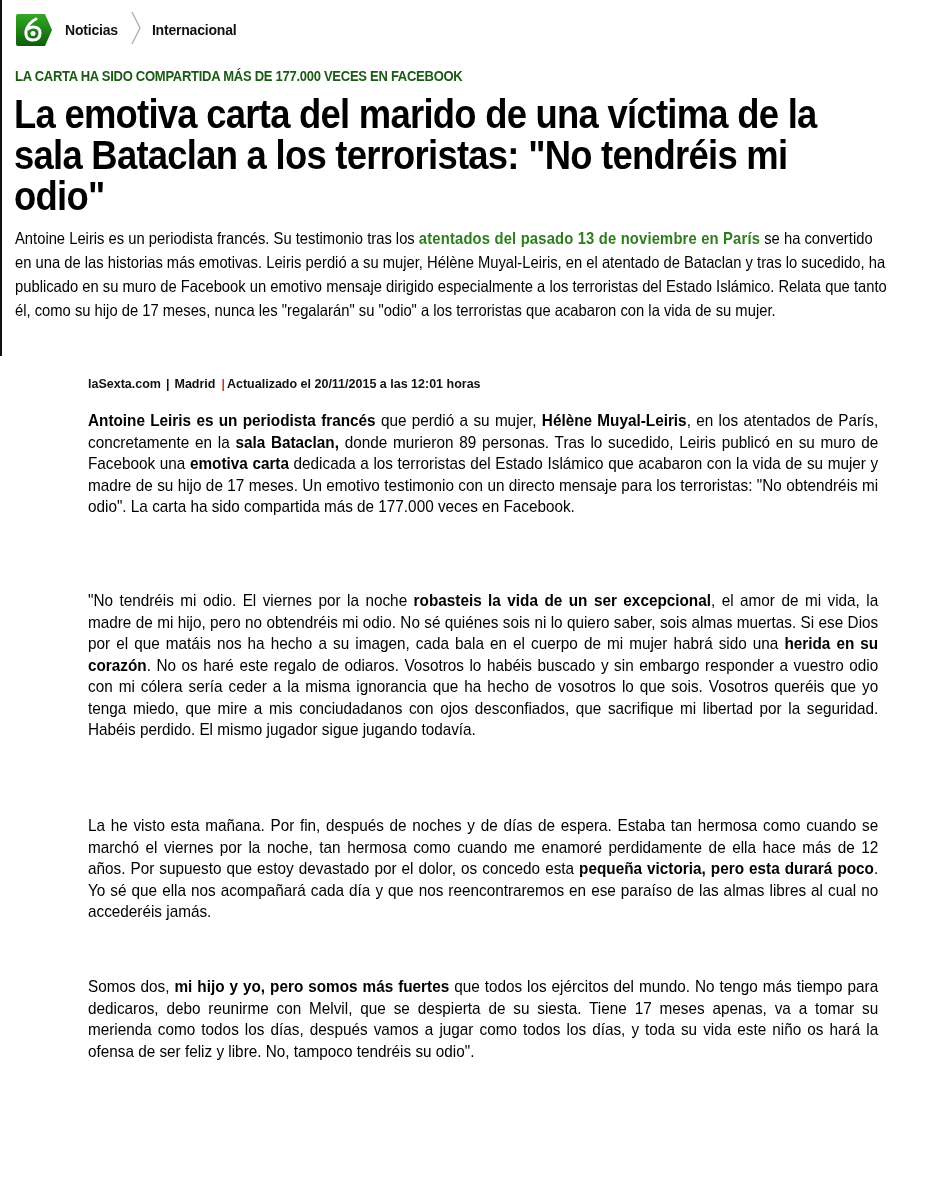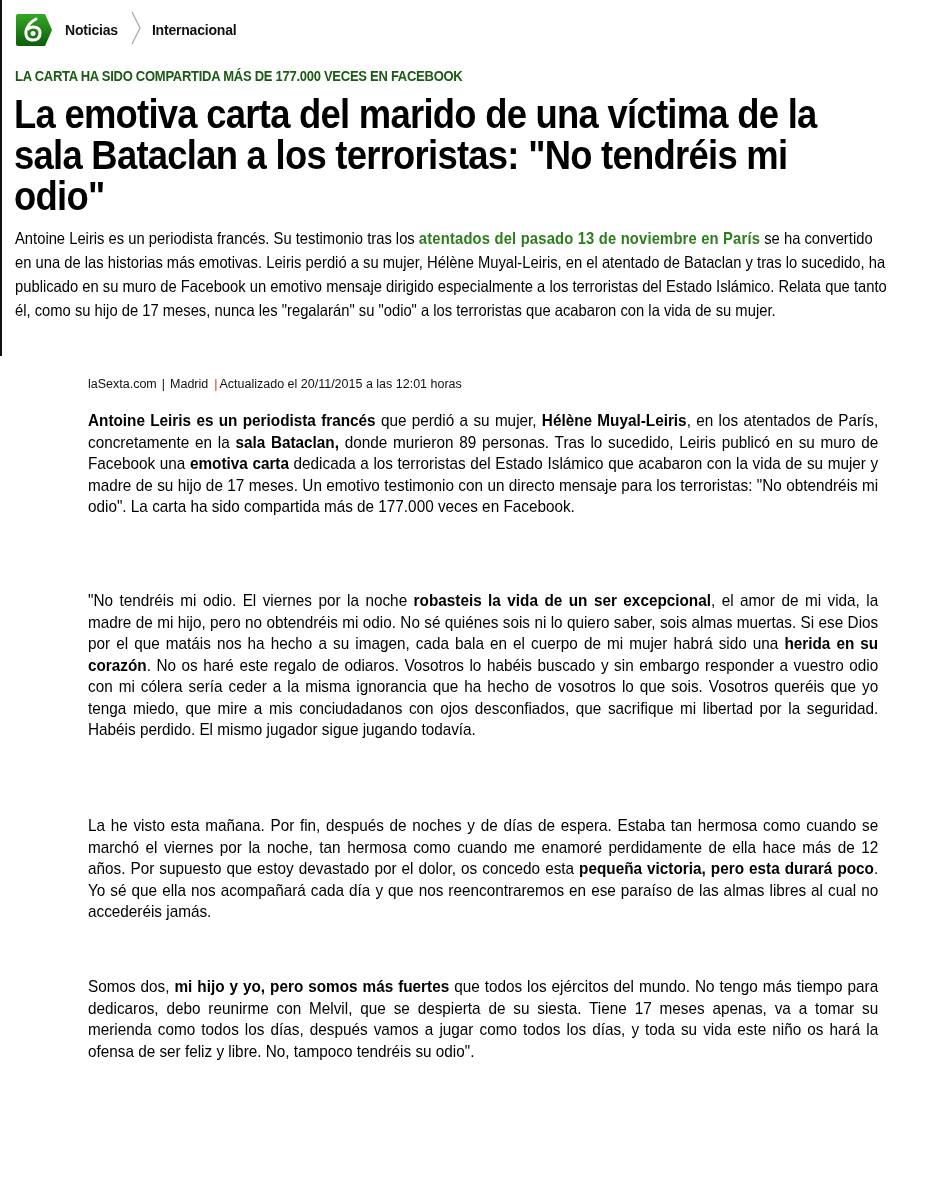--- a/index.html
+++ b/index.html
@@ -7,21 +7,21 @@
   .left-rule { position: absolute; left: 0; top: 0; width: 2px; height: 356px; background: #111; }
   .topbar { position: absolute; left: 15px; top: 12px; height: 36px; display: flex; align-items: center; text-align: center; }
   .logo { width: 38px; height: 34px; position: relative; }
   .logo svg { display: block; }
   .crumb { font-weight: bold; font-size: 14px; color: #111; letter-spacing: -0.2px; }
   .crumb-sep { margin: 0 10px 0 12px; }
   .kicker { position: absolute; left: 15px; top: 68px; font-size: 14px; font-weight: bold; color: #1a5a13; letter-spacing: -0.3px; transform: scaleX(0.93); transform-origin: left; white-space: nowrap; }
   .headline { position: absolute; left: 14px; top: 94px; width: 900px; margin: 0; font-size: 40px; line-height: 41px; font-weight: bold; letter-spacing: -0.8px; transform: scaleX(0.91); transform-origin: left; }
   .lead { position: absolute; left: 15px; top: 226px; width: 975px; margin: 0; font-size: 16.5px; line-height: 24px; transform: scaleX(0.895); transform-origin: left; }
   .lead .lnk { color: #2c7d1c; font-weight: bold; letter-spacing: 0.2px; }
-  .meta { position: absolute; left: 88px; top: 377px; font-size: 12.5px; font-weight: normal; color: #111; white-space: nowrap; }
+  .meta { position: absolute; left: 88px; top: 377px; font-size: 12.5px; font-weight: bold; color: #111; white-space: nowrap; }
   .meta .sep { margin: 0 5px; }
   .meta .sep-red { color: #c0392b; margin: 0 2px 0 6px; }
   .body { position: absolute; left: 88px; width: 878px; transform: scaleX(0.9); transform-origin: left; }
   .body p { margin: 0; font-size: 17px; line-height: 21.5px; text-align: justify; }
   .p1 { top: 410px; }
   .p2 { top: 590px; }
   .p3 { top: 815px; }
   .p4 { top: 976px; }
 </style>
 </head>

